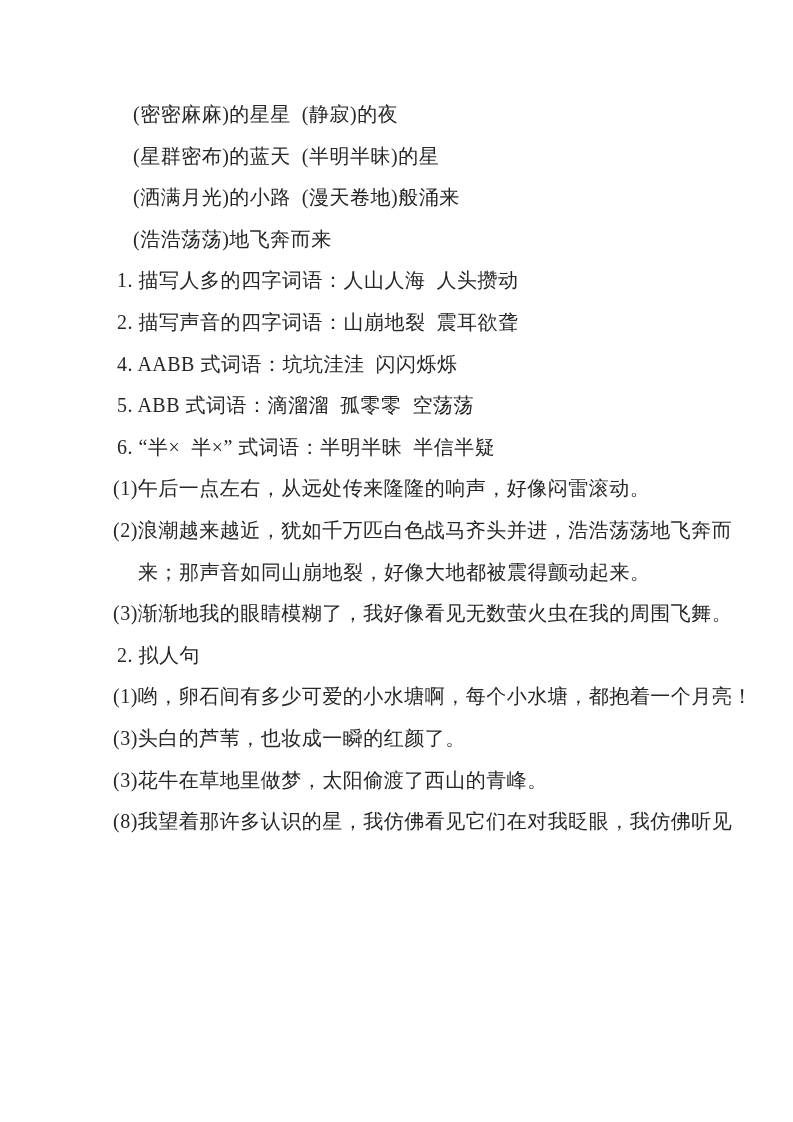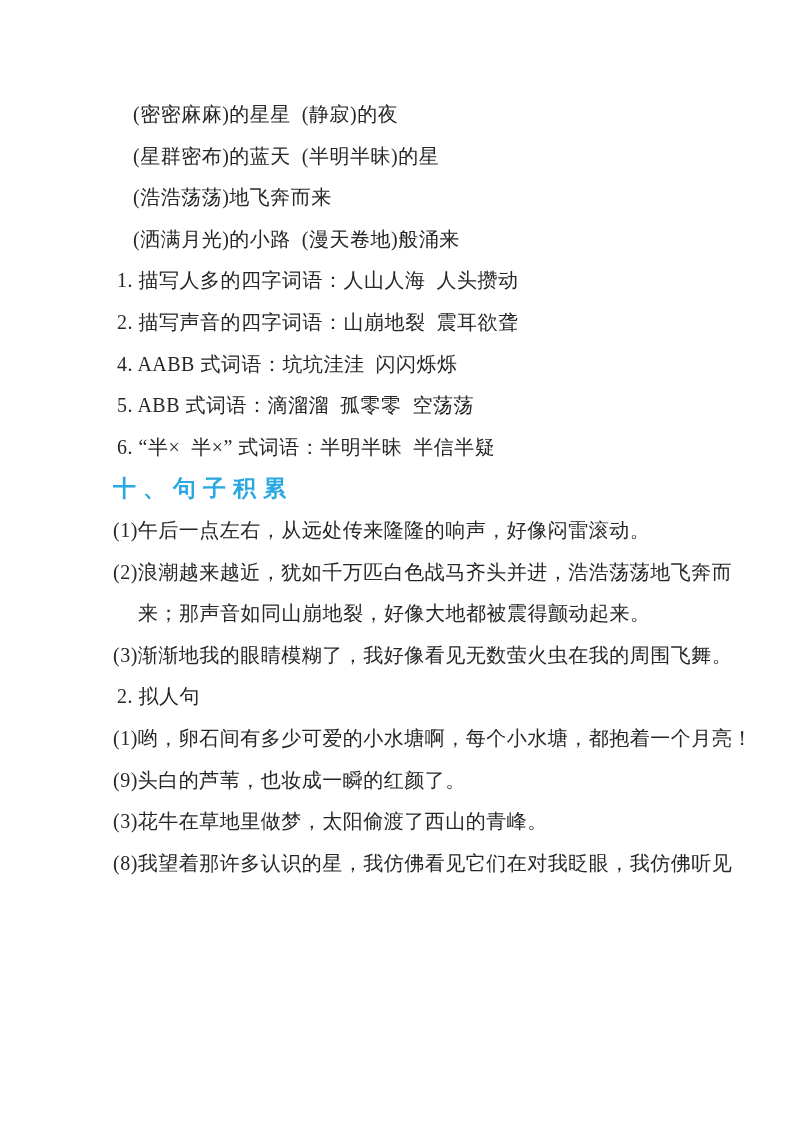--- a/index.html
+++ b/index.html
@@ -45,37 +45,36 @@
   }
 </style>
 </head>
 <body>
 
 <div class="page">
   <div class="content">
 
     <p class="collocation-line">(密密麻麻)的星星  (静寂)的夜</p>
     <p class="collocation-line">(星群密布)的蓝天  (半明半昧)的星</p>
+    <p class="collocation-line">(洒满月光)的小路  (漫天卷地)般涌来</p>
     <p class="collocation-line">(浩浩荡荡)地飞奔而来</p>
-    <p class="collocation-line">(洒满月光)的小路  (漫天卷地)般涌来</p>
 
 
     <p class="list-line">1. 描写人多的四字词语：人山人海  人头攒动</p>
     <p class="list-line">2. 描写声音的四字词语：山崩地裂  震耳欲聋</p>
     <p class="list-line">4. AABB 式词语：坑坑洼洼  闪闪烁烁</p>
     <p class="list-line">5. ABB 式词语：滴溜溜  孤零零  空荡荡</p>
     <p class="list-line">6. “半×  半×” 式词语：半明半昧  半信半疑</p>
 
-    <p class="section-heading">十、句子积累</p>
 
     <p class="sentence-line">(1)午后一点左右，从远处传来隆隆的响声，好像闷雷滚动。</p>
     <p class="sentence-line">(2)浪潮越来越近，犹如千万匹白色战马齐头并进，浩浩荡荡地飞奔而</p>
     <p class="sentence-line continuation-line">来；那声音如同山崩地裂，好像大地都被震得颤动起来。</p>
     <p class="sentence-line">(3)渐渐地我的眼睛模糊了，我好像看见无数萤火虫在我的周围飞舞。</p>
 
     <p class="list-line">2. 拟人句</p>
     <p class="sentence-line">(1)哟，卵石间有多少可爱的小水塘啊，每个小水塘，都抱着一个月亮！</p>
-    <p class="sentence-line">(9)头白的芦苇，也妆成一瞬的红颜了。</p>
+    <p class="sentence-line">(3)头白的芦苇，也妆成一瞬的红颜了。</p>
     <p class="sentence-line">(3)花牛在草地里做梦，太阳偷渡了西山的青峰。</p>
     <p class="sentence-line">(8)我望着那许多认识的星，我仿佛看见它们在对我眨眼，我仿佛听见</p>
 
   </div>
 </div>
 
 </body></html>

